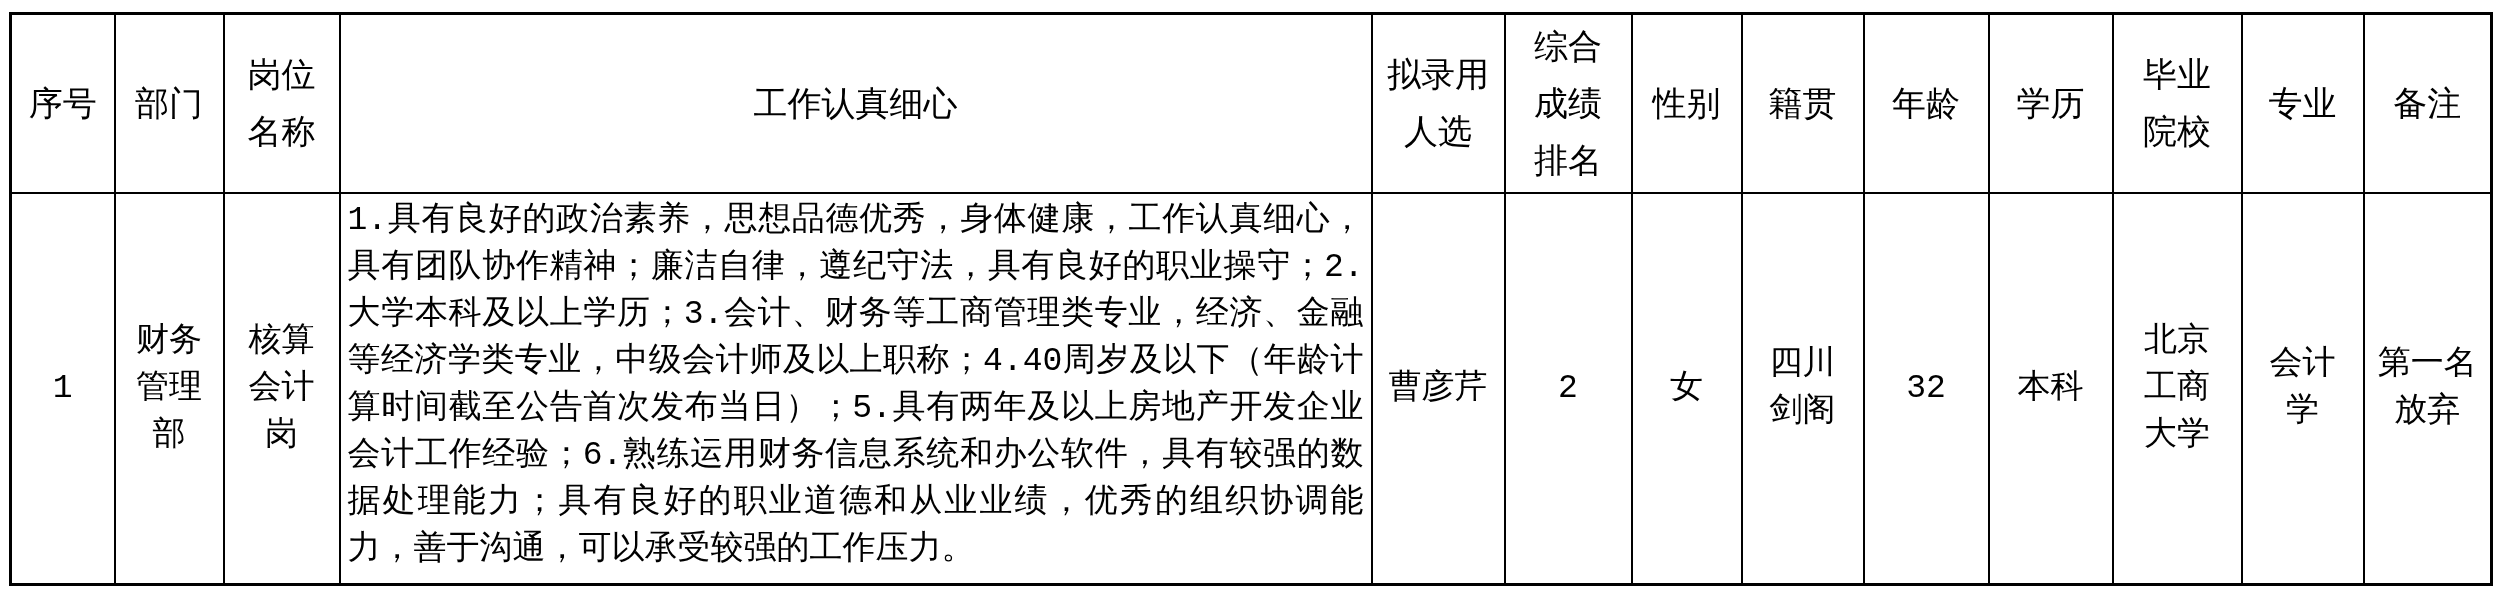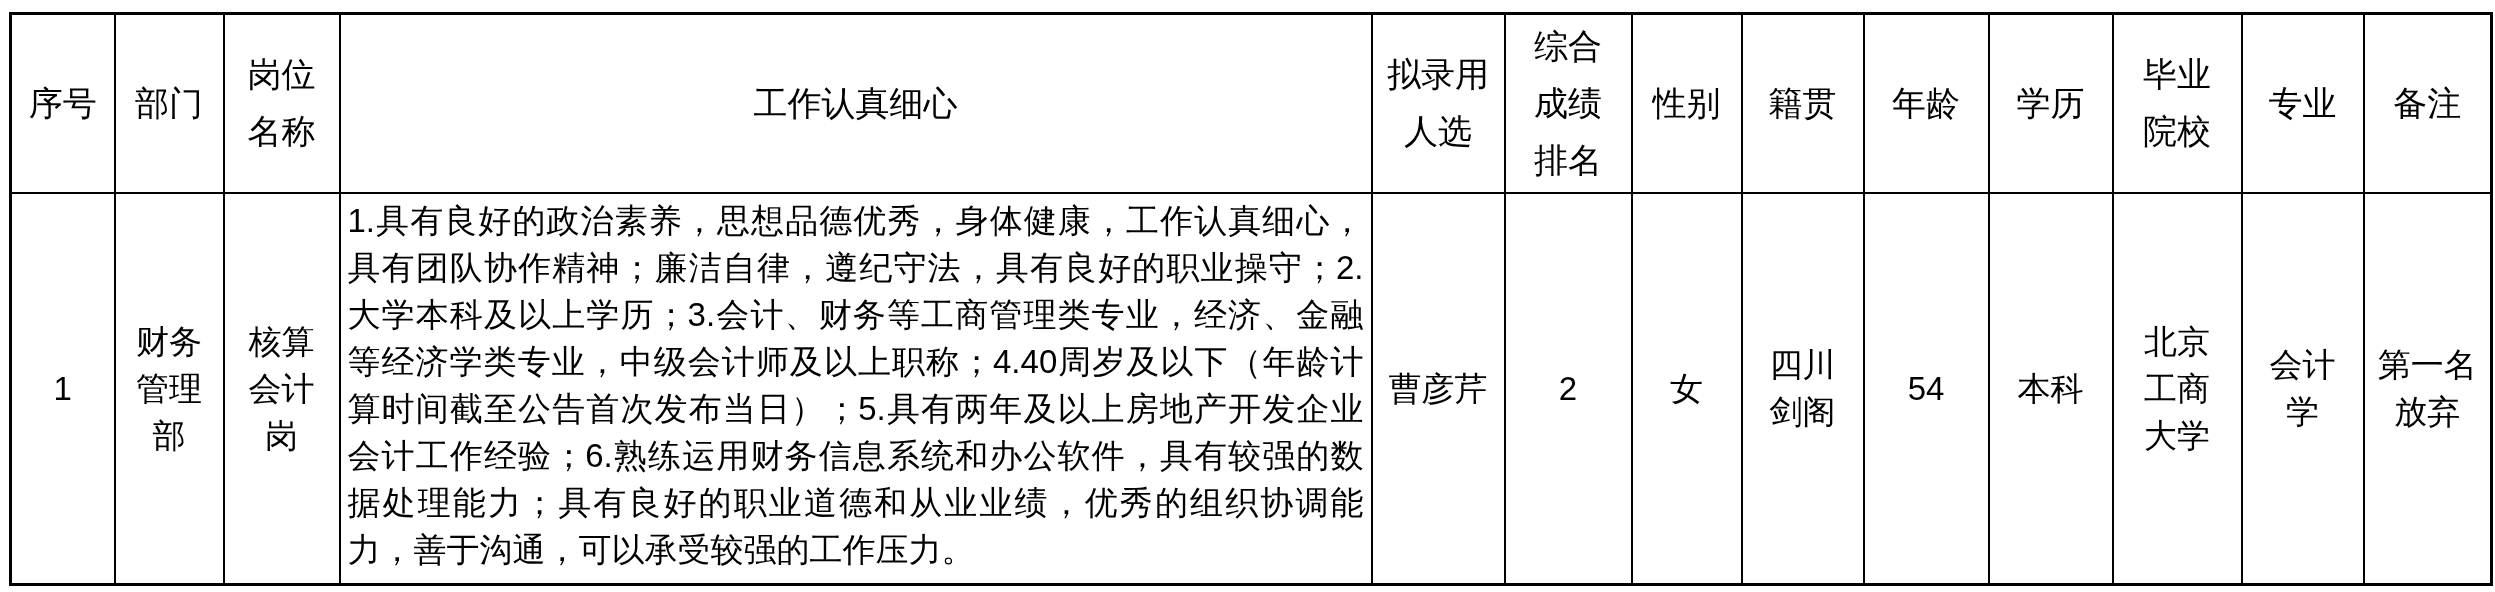--- a/index.html
+++ b/index.html
@@ -36,21 +36,21 @@
   
   table.roster th {
     font-family: "Liberation Serif", "DejaVu Serif", serif;
     font-weight: normal;
     font-size: 34px;
     line-height: 57px;
     height: 179px;
   }
   
   table.roster td {
-    font-family: Liberation Sans, sans-serif;
+    font-family: Liberation Mono, monospace;
     font-size: 33px;
     line-height: 47px;
     height: 392px;
   }
   table.roster td.req-cell {
     text-align: justify;
     text-align-last: left;
     vertical-align: top;
     padding: 3px 7px 3px 7px;
     white-space: normal;
@@ -120,21 +120,21 @@
 部</td>
         <td>核算
 会计
 岗</td>
         <td class="req-cell">1.具有良好的政治素养，思想品德优秀，身体健康，工作认真细心，具有团队协作精神；廉洁自律，遵纪守法，具有良好的职业操守；2.大学本科及以上学历；3.会计、财务等工商管理类专业，经济、金融等经济学类专业，中级会计师及以上职称；4.40周岁及以下（年龄计算时间截至公告首次发布当日）；5.具有两年及以上房地产开发企业会计工作经验；6.熟练运用财务信息系统和办公软件，具有较强的数据处理能力；具有良好的职业道德和从业业绩，优秀的组织协调能力，善于沟通，可以承受较强的工作压力。</td>
         <td>曹彦芹</td>
         <td>2</td>
         <td>女</td>
         <td>四川
 剑阁</td>
-        <td>54</td>
+        <td>32</td>
         <td>本科</td>
         <td>北京
 工商
 大学</td>
         <td>会计
 学</td>
         <td>第一名
 放弃</td>
       </tr>
     </tbody>

